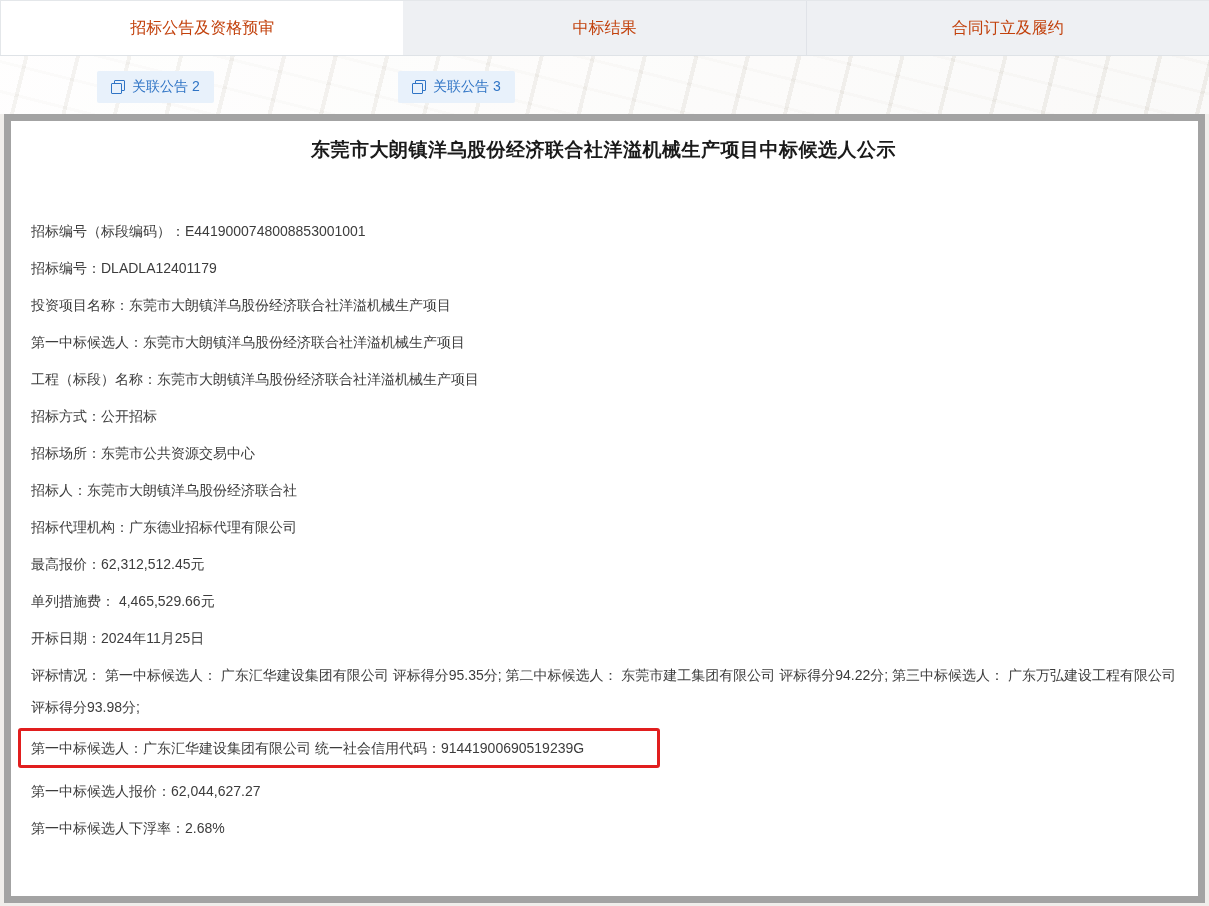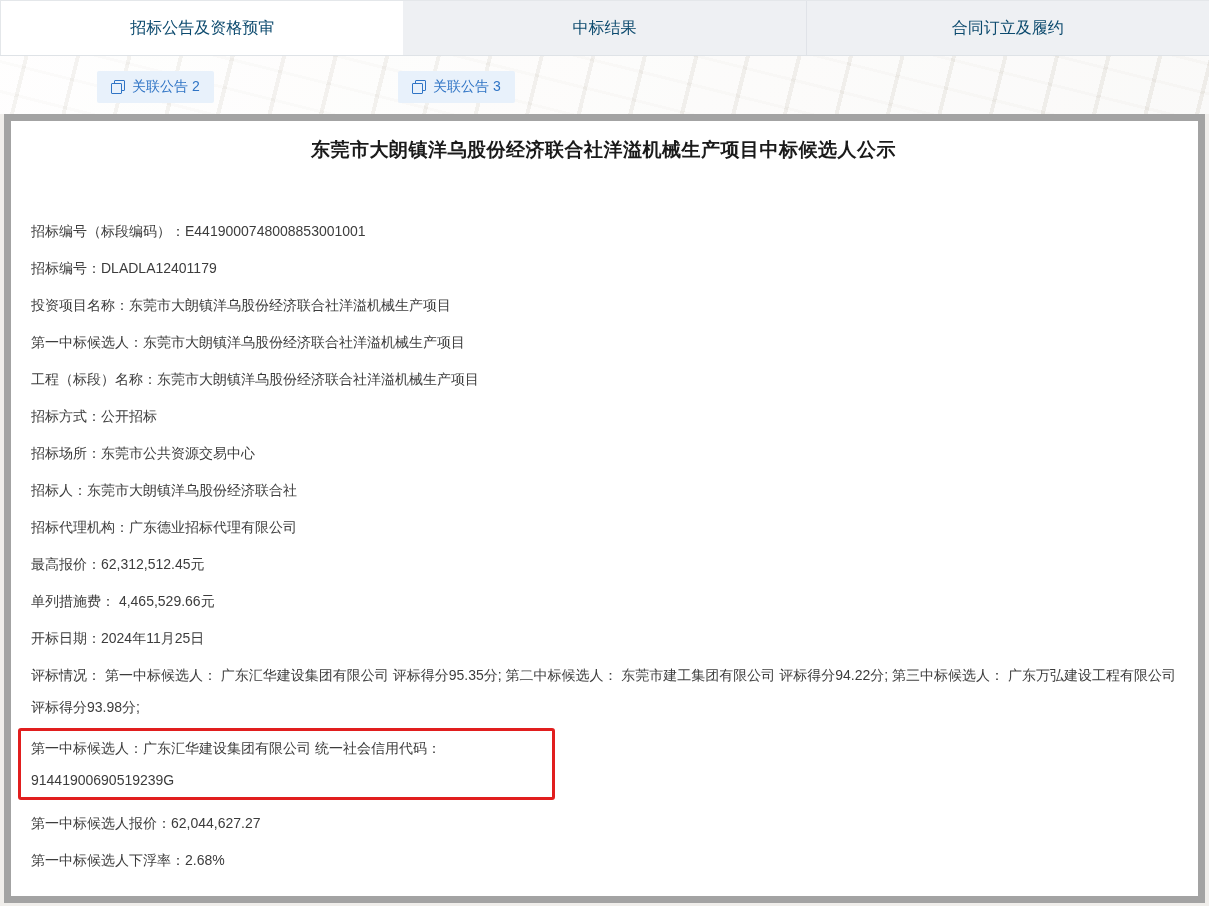--- a/index.html
+++ b/index.html
@@ -14,21 +14,21 @@
   .tabbar {
     display:flex;
     height:56px;
     background:#eef0f3;
     border-top:1px solid #e4e7ea;
     border-bottom:1px solid #dfe3e7;
   }
   .tab {
     flex:1;
     display:flex; align-items:center; justify-content:center;
-    font-size:16px; color:#0c4a6e;
+    font-size:16px; color:#c2410c;
     cursor:pointer;
     position:relative;
   }
   .tab.first { background:#ffffff; border-left:1px solid #e4e7ea; }
   .tab.divider-left { border-left:1px solid #e0e3e8;text-align:center; }
   .tab.active {
     background:#0d6bd9;
     color:#ffffff;
     margin:-1px 0;
     height:57px;
@@ -106,21 +106,21 @@
   }
   .row {
     font-size:14px;
     color:#3c3c3c;
     line-height:32px;
     margin:0 0 5px 0;
   }
   .hl-box {
     border:3px solid #e11e1e;
     border-radius:3px;
-    width:537px;
+    width:642px;
     margin:2px 0 7px -13px;
     padding:1px 10px;
   }
   .hl-box .row { margin:0; }
 </style>
 </head>
 <body>
 
 <div class="tabbar">
   <div class="tab first">招标公告及资格预审</div>

